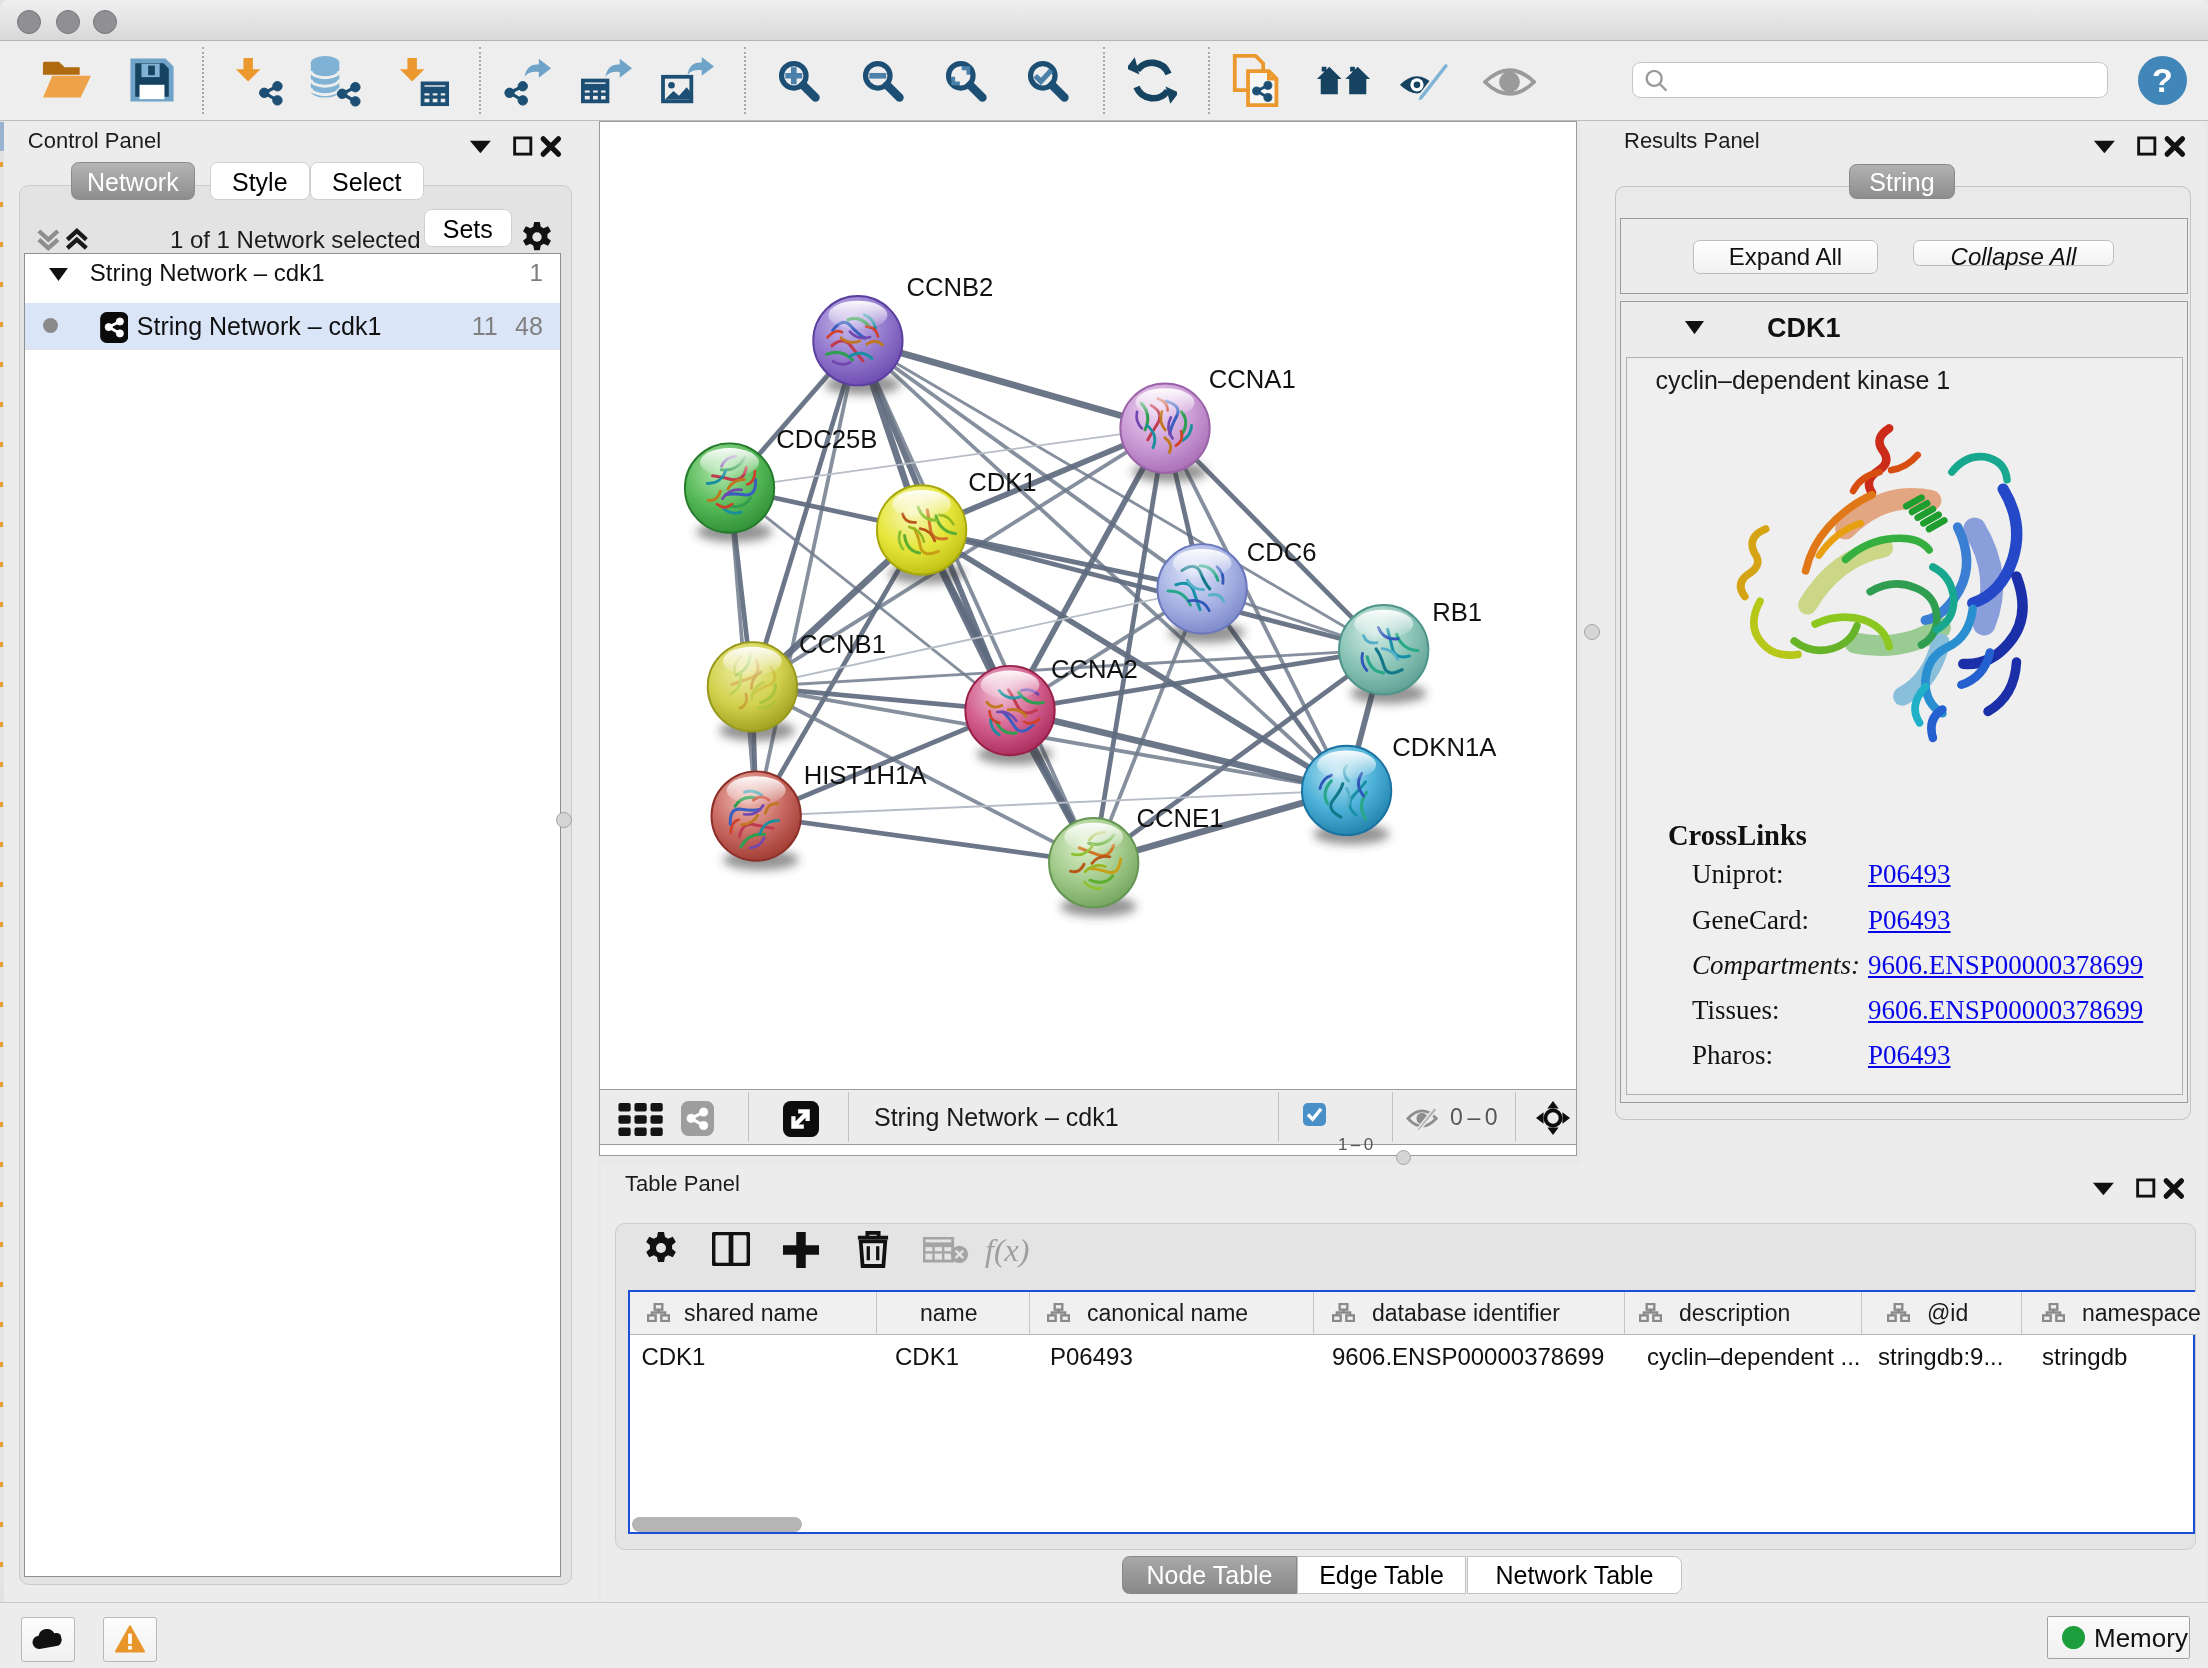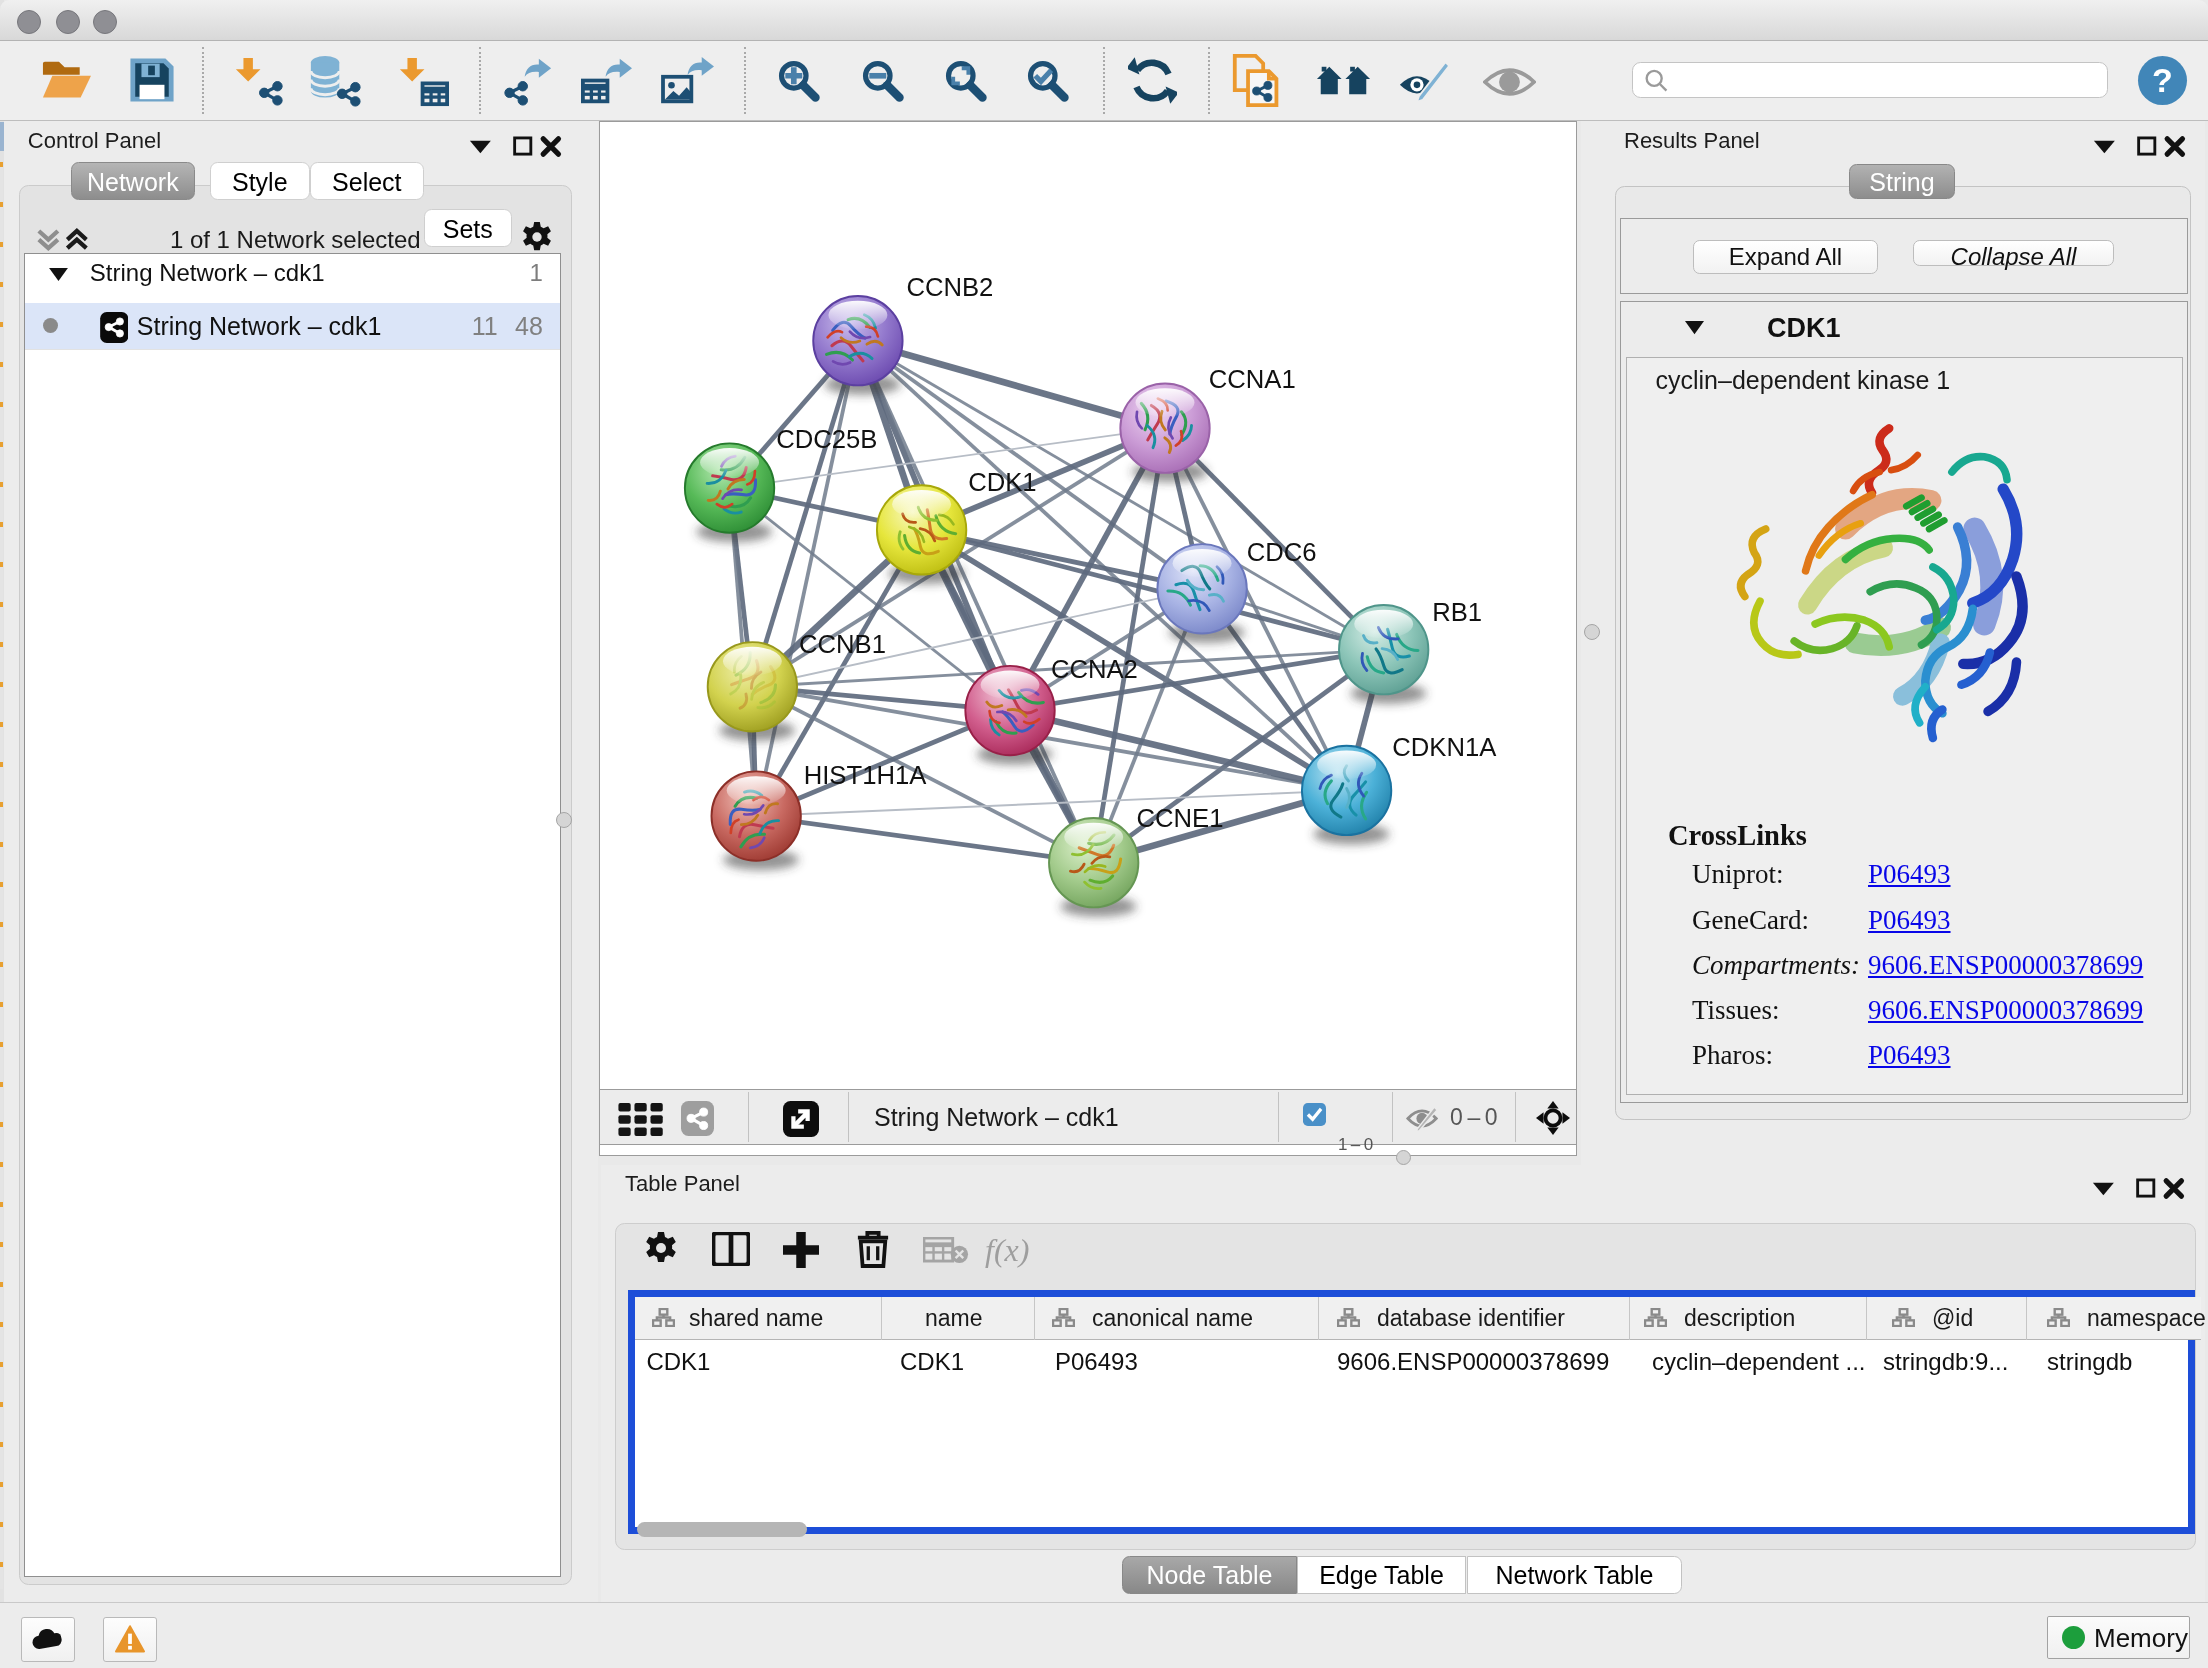--- a/index.html
+++ b/index.html
@@ -619,21 +619,21 @@
         <rect x="1" y="1" width="30" height="24" fill="none" stroke-width="3"></rect>
         <line x1="1" y1="8" x2="31" y2="8" stroke-width="5"></line>
         <line x1="11" y1="8" x2="11" y2="25" stroke-width="2.5"></line>
         <line x1="21" y1="8" x2="21" y2="25" stroke-width="2.5"></line>
         <line x1="1" y1="16" x2="31" y2="16" stroke-width="2.5"></line>
       </g>
       <circle cx="38" cy="18" r="9" fill="#a4a4a4"></circle>
       <path d="M34 14 l8 8 m0 -8 l-8 8" stroke="#e4e4e4" stroke-width="2.5"></path>
     </svg>
   <div class="abs serif" style="left:384px;top:67px;font-size:32px;font-style:italic;color:#9e9e9e;">f(x)</div>
-  <div class="abs" style="left:27px;top:125px;width:1567px;height:244px;background:#fff;border:7px solid #1d4ed8;box-sizing:border-box;">
+  <div class="abs" style="left:27px;top:125px;width:1567px;height:244px;background:#fff;border:2px solid #1d4ed8;box-sizing:border-box;">
     <div class="abs" style="left:0;top:0;width:1566px;height:43px;background:#f0f0f0;border-bottom:1px solid #b5b5b5;box-sizing:border-box;"></div>
     <div class="abs" style="left:246px;top:0;height:43px;border-left:1px solid #c6c6c6;"></div>
 <div class="abs" style="left:399px;top:0;height:43px;border-left:1px solid #c6c6c6;"></div>
 <div class="abs" style="left:683px;top:0;height:43px;border-left:1px solid #c6c6c6;"></div>
 <div class="abs" style="left:994px;top:0;height:43px;border-left:1px solid #c6c6c6;"></div>
 <div class="abs" style="left:1231px;top:0;height:43px;border-left:1px solid #c6c6c6;"></div>
 <div class="abs" style="left:1391px;top:0;height:43px;border-left:1px solid #c6c6c6;"></div>
     <svg class="abs" style="left:17px;top:11.4px" width="23" height="19" viewBox="0 0 24 20">
         <g fill="none" stroke="#8a8a8a" stroke-width="2.5">
           <rect x="8" y="1" width="8" height="6"></rect>

